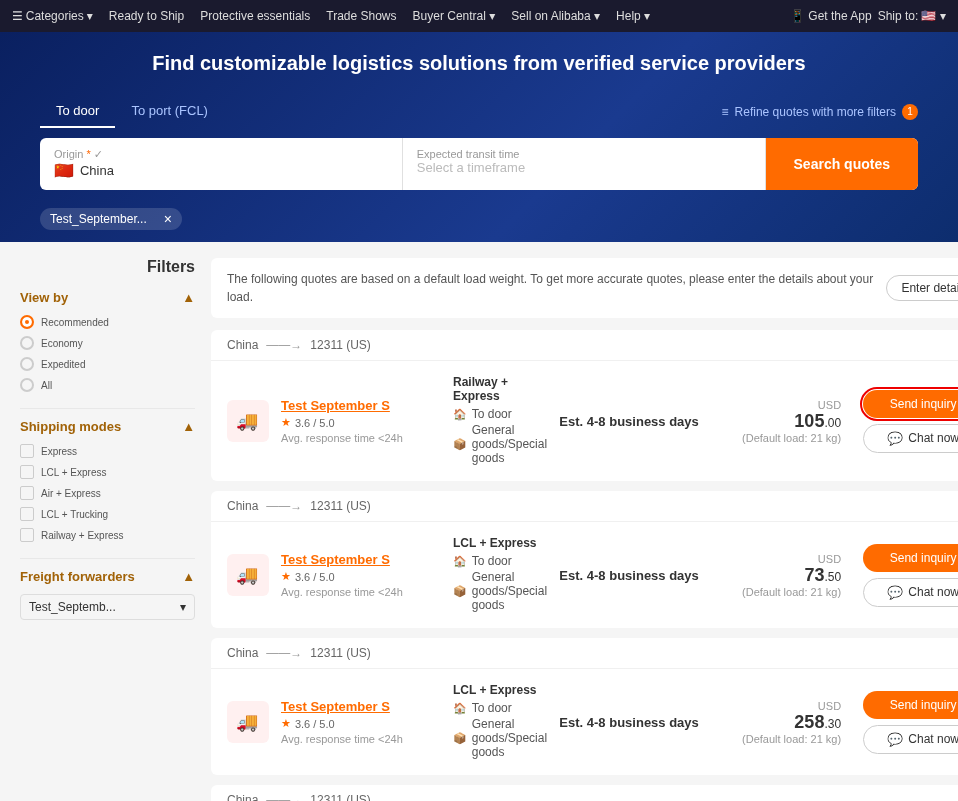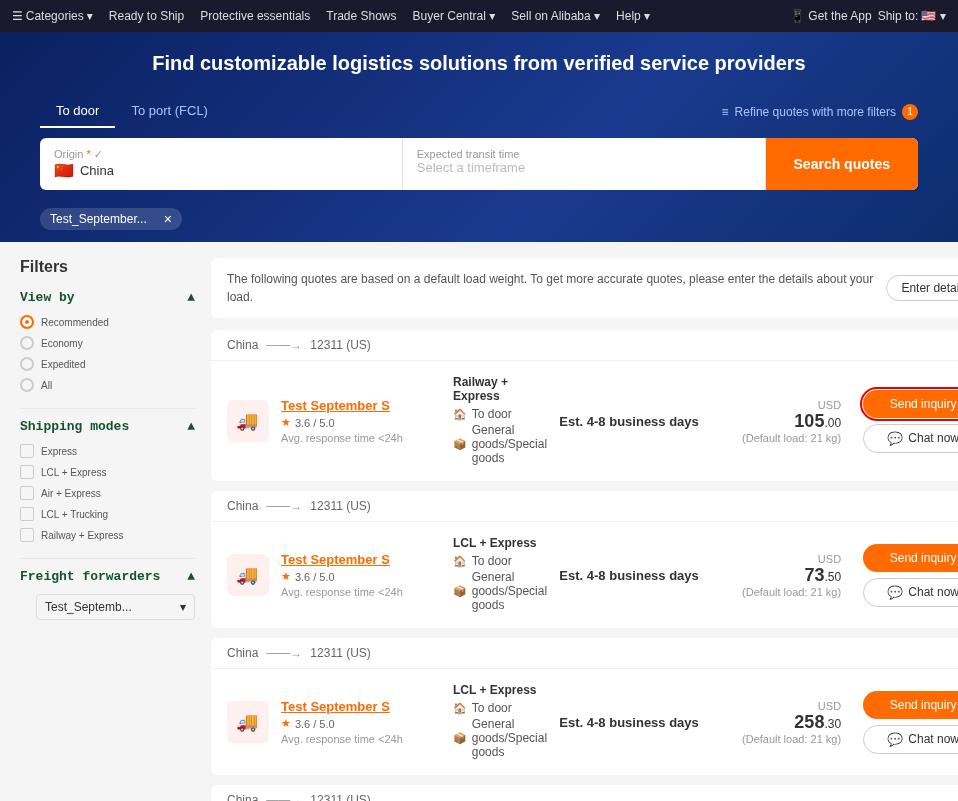--- a/index.html
+++ b/index.html
@@ -142,30 +142,30 @@
     
     .sidebar {
       width: 175px;
       flex-shrink: 0;
     }
     .sidebar-title {
       font-size: 16px;
       font-weight: 700;
       margin-bottom: 14px;
       color: #333;
+      text-align: right;
     }
     .filter-section { margin-bottom: 16px; }
     .filter-section-header {
       display: flex;
       justify-content: space-between;
       font-weight: 600;
       font-size: 13px;
       margin-bottom: 10px;
-      color: #14532d;
-      font-family: Liberation Mono, monospace;
+      color: #a16207;
     }
     .filter-option {
       display: flex;
       align-items: center;
       gap: 7px;
       margin-bottom: 7px;
       font-size: 10px;
       color: #555;
       cursor: pointer;
     }
@@ -192,21 +192,20 @@
     .ff-select {
       display: flex;
       align-items: center;
       justify-content: space-between;
       border: 1px solid #ddd;
       border-radius: 4px;
       padding: 5px 8px;
       font-size: 12px;
       cursor: pointer;
       color: #333;
-      margin-left: 16px;
     }
 
     
     .results { flex: 1; }
 
     
     .info-banner {
       background: white;
       border-radius: 6px;
       padding: 12px 16px;

